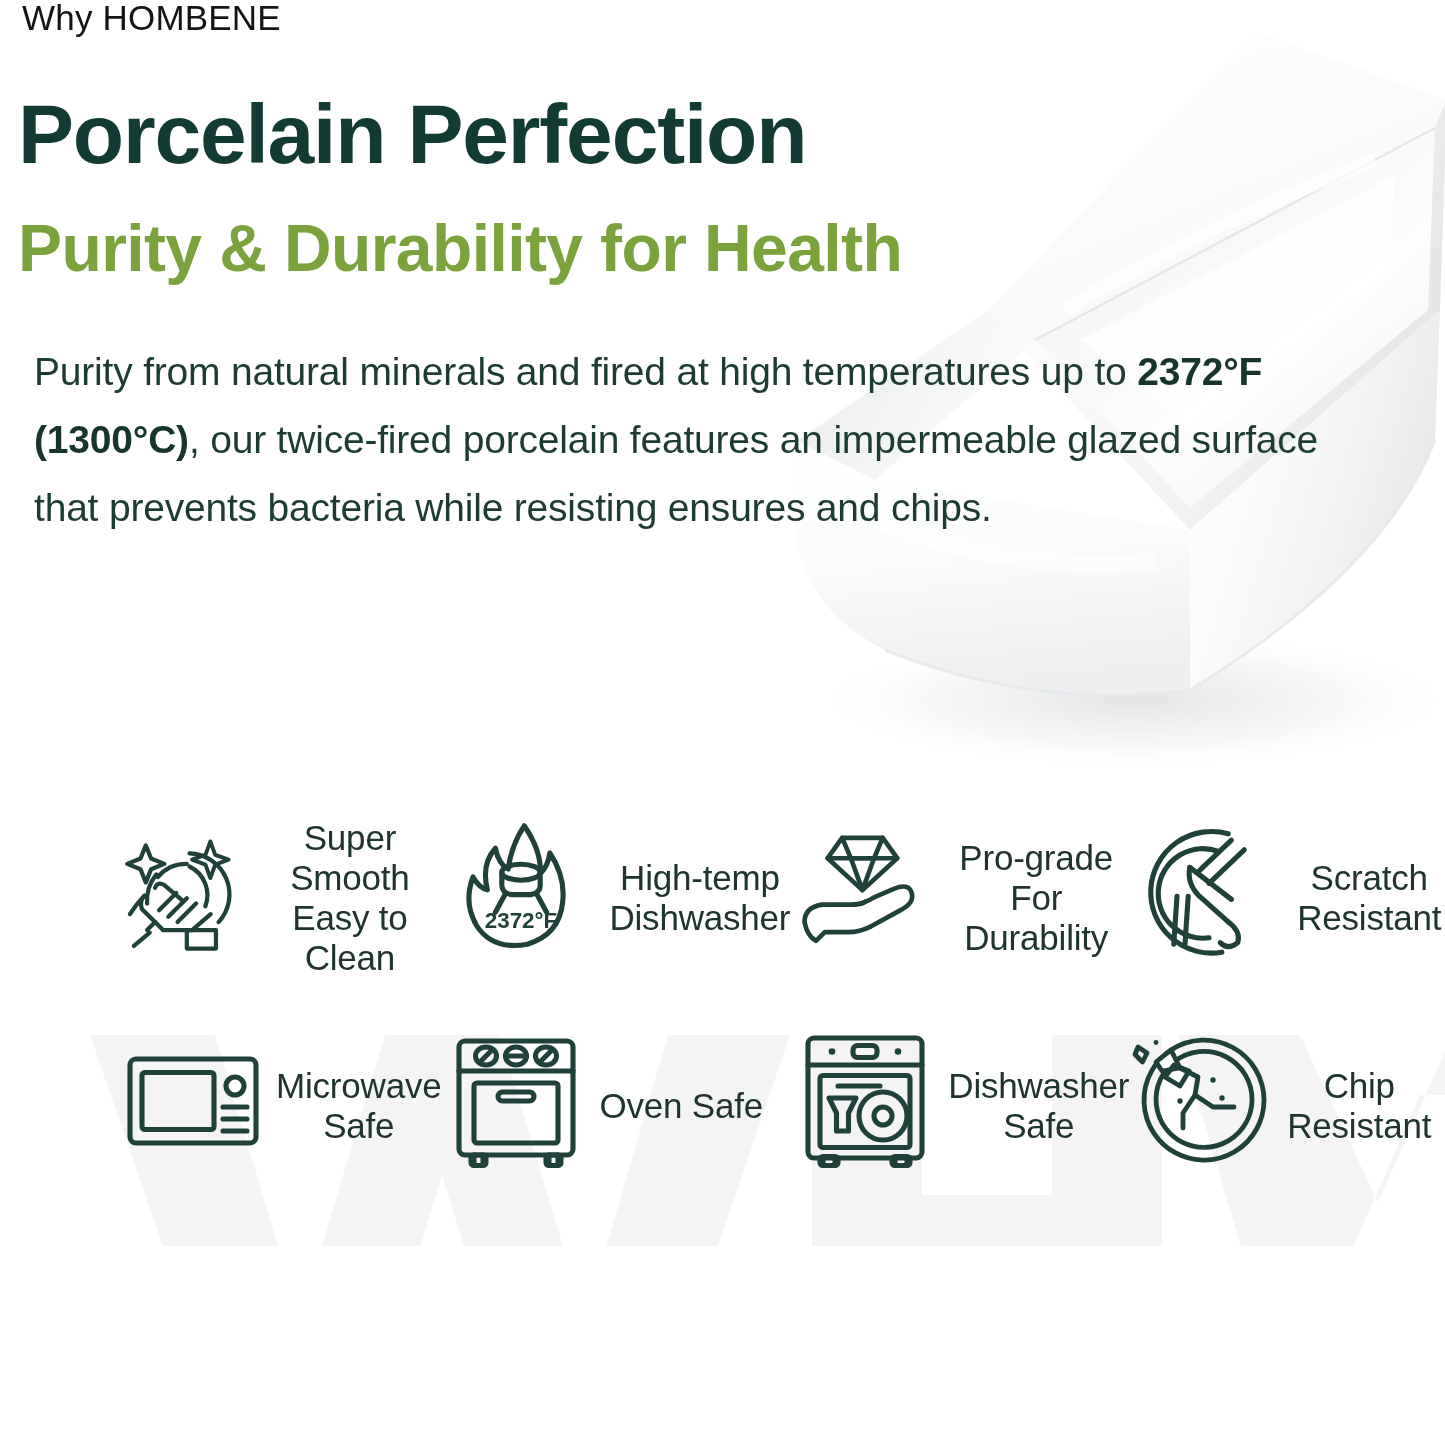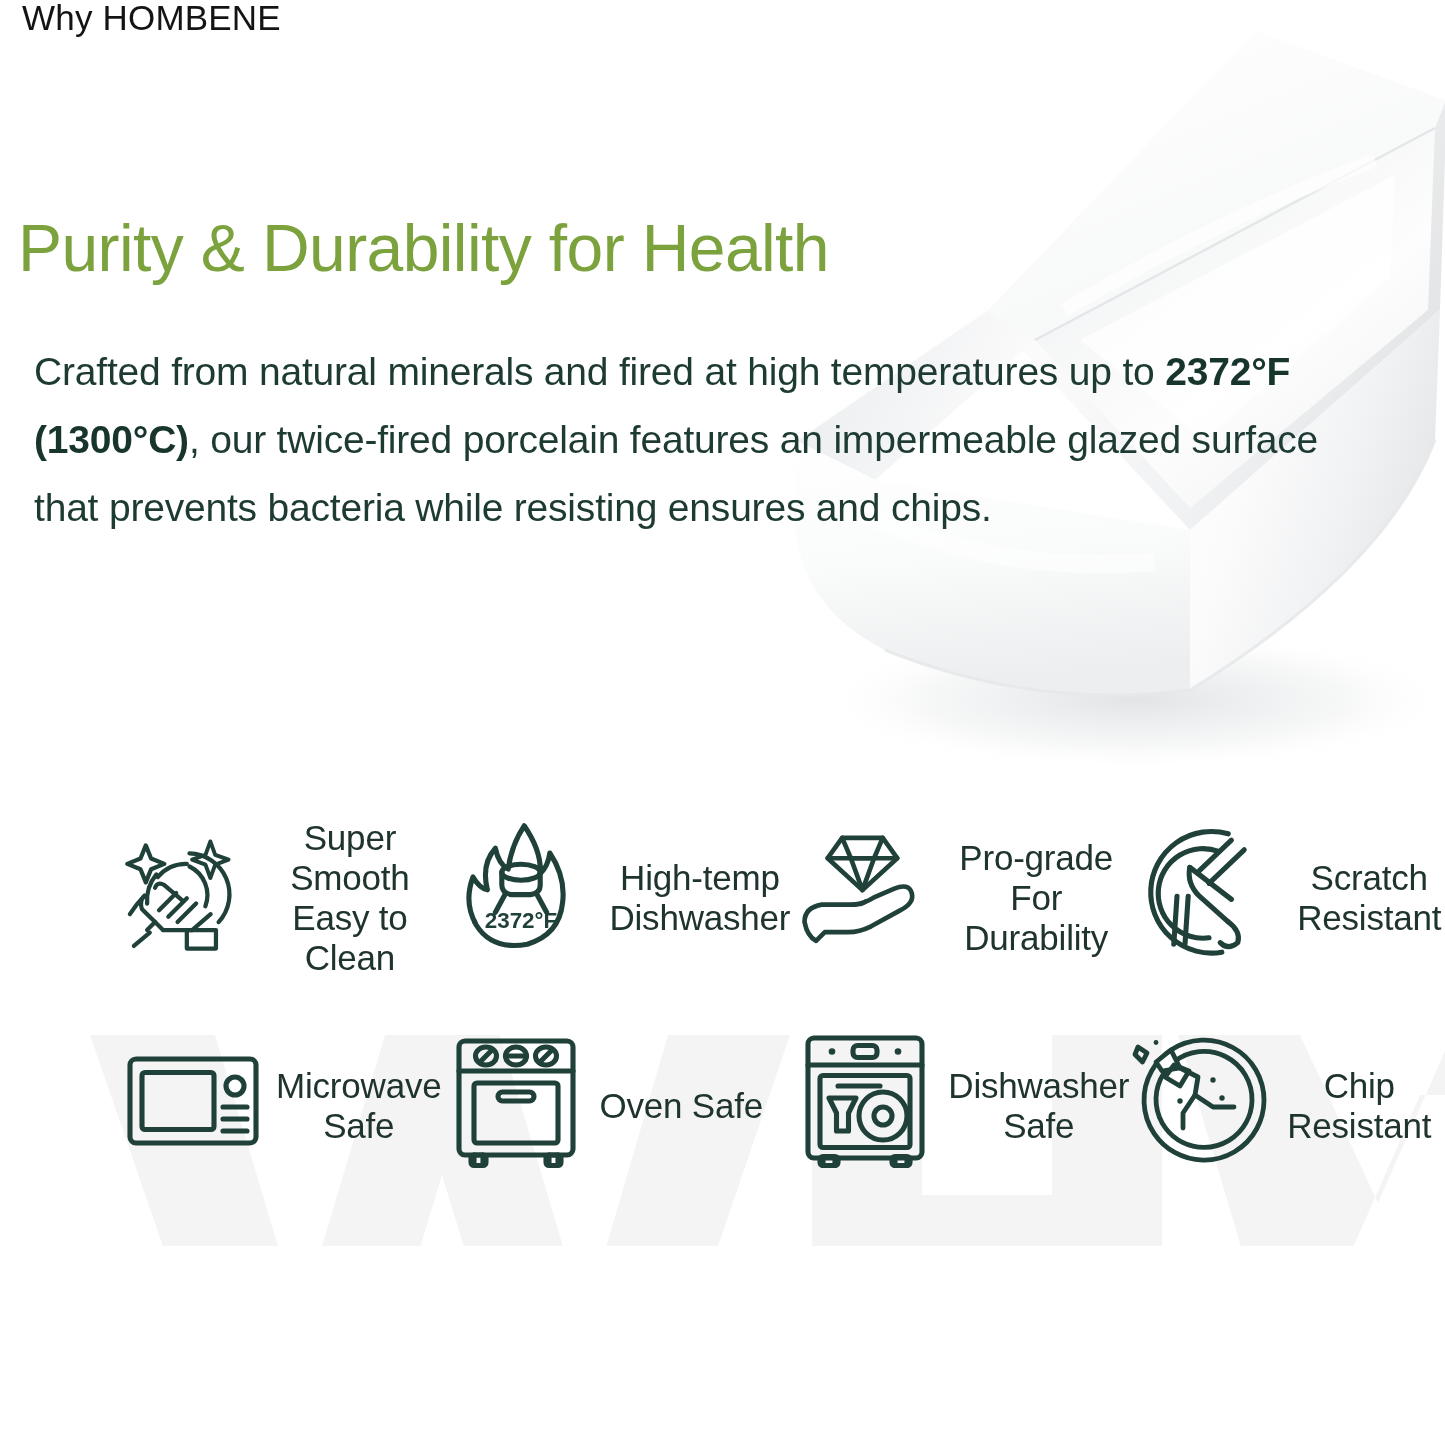--- a/index.html
+++ b/index.html
@@ -66,21 +66,21 @@
     letter-spacing: -1.2px;
     z-index: 3;
     white-space: nowrap;
   }
   .subtitle {
     position: absolute;
     left: 18px;
     top: 215px;
     font-size: 66px;
     line-height: 1.0;
-    font-weight: 400;
+    font-weight: 700;
     color: #7ba23c;
     letter-spacing: -0.6px;
     z-index: 3;
     white-space: nowrap;
   }
   .body-copy {
     position: absolute;
     left: 34px;
     top: 338px;
     width: 1340px;
@@ -205,24 +205,25 @@
 
       <path d="M150 640 Q300 700 455 680 Q650 560 700 430" fill="none" stroke="#e6e8ea" stroke-width="3" opacity="0.9"></path>
 
       <path d="M330 300 Q470 215 640 150" fill="none" stroke="#ffffff" stroke-width="14" opacity="0.65"></path>
 
       <path d="M120 500 Q260 565 420 552" fill="none" stroke="#ffffff" stroke-width="18" opacity="0.55"></path>
     </svg>
   </div>
 
   <div class="eyebrow">Why HOMBENE</div>
+  <div class="title">Porcelain Perfection</div>
   <div class="subtitle">Purity &amp; Durability for Health</div>
 
   <div class="body-copy">
-    <span><span>Crafted from natural minerals and fired at high temperatures up to </span><b>2372°F (1300°C)</b><span>, our twice-fired porcelain features an impermeable glazed surface that prevents bacteria while resisting ensures and chips.</span></span>
+    <span><span>Purity from natural minerals and fired at high temperatures up to </span><b>2372°F (1300°C)</b><span>, our twice-fired porcelain features an impermeable glazed surface that prevents bacteria while resisting ensures and chips.</span></span>
   </div>
 
   <div class="icon-grid">
 
     <div class="cell">
       <div class="glyph">
         <svg viewBox="0 0 100 100" fill="none" stroke="#20403a" stroke-width="3.2" stroke-linecap="round" stroke-linejoin="round" aria-hidden="true">
           <path d="M54 20 A31 31 0 0 1 76 72"></path>
           <path d="M30 38 A28 28 0 0 1 52 28"></path>
           <path d="M54 30 A24 24 0 0 1 66 60"></path>

